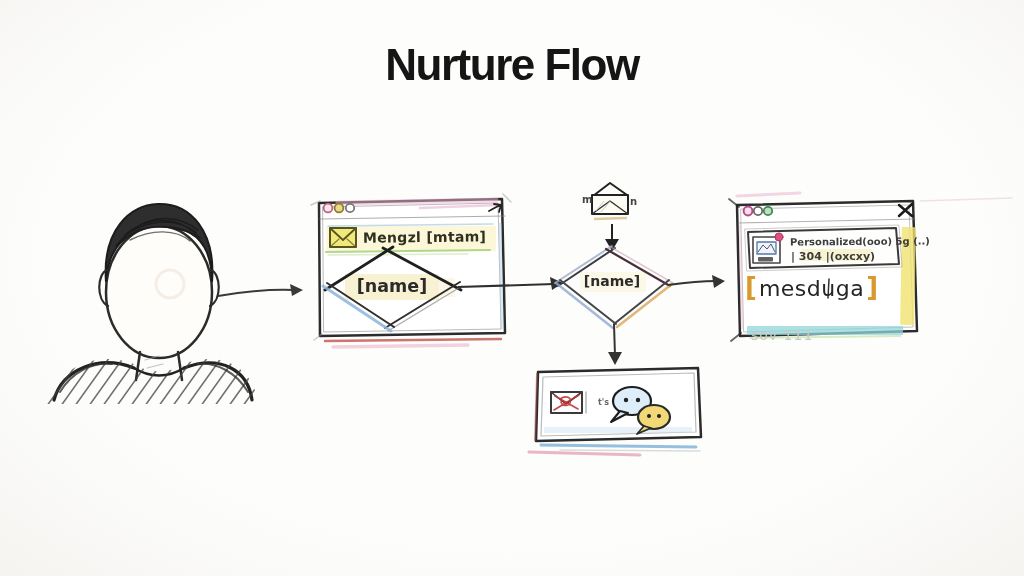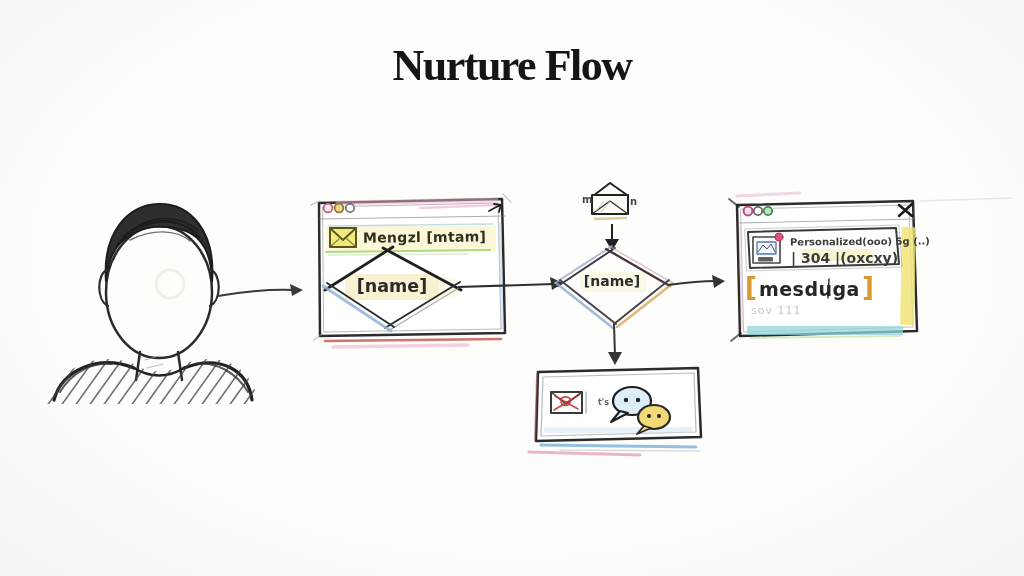--- a/index.html
+++ b/index.html
@@ -5,34 +5,34 @@
   html,body{margin:0;padding:0;}
   .canvas{
     position:relative;width:1024px;height:576px;overflow:hidden;
     background:radial-gradient(ellipse at 50% 45%, #fdfdfc 65%, #f5f4f1 100%);
     font-family:"DejaVu Sans", sans-serif;
   }
   .sketch{position:absolute;left:0;top:0;z-index:1;}
   .abs{position:absolute;z-index:2;white-space:nowrap;}
   .title{
     left:0;top:40px;width:1024px;text-align:center;
-    font-family:Liberation Serif, serif;
+    font-family:Liberation Sans, sans-serif;
     font-size:44px;font-weight:700;letter-spacing:-1.5px;color:#151515;
   }
   .w1-header{left:363px;top:229px;font-size:14px;font-weight:700;color:#30301e;transform:rotate(-0.6deg);letter-spacing:0.3px;}
   .d1-label{left:342px;top:276px;width:100px;text-align:center;font-size:17.5px;font-weight:700;color:#2b2b2b;}
   .m-letter{left:582px;top:194px;font-size:10px;font-weight:700;color:#444;}
   .n-letter{left:630px;top:196px;font-size:10px;font-weight:700;color:#444;}
   .d2-label{left:574px;top:273px;width:76px;text-align:center;font-size:14px;font-weight:700;color:#2b2b2b;}
   .card-title{left:790px;top:236px;font-size:10px;font-weight:700;color:#3c3c3c;transform:rotate(-0.4deg);}
-  .card-subtitle{left:791px;top:250px;font-size:14px;font-weight:700;color:#3c3c3c;}
+  .card-subtitle{left:791px;top:250px;font-size:11px;font-weight:700;color:#3c3c3c;}
   .hl-field{left:745px;top:274px;display:flex;align-items:baseline;z-index:2;position:absolute;}
   .hl-bracket{font-size:26px;font-weight:700;color:#d89a30;line-height:1;}
-  .hl-text{font-size:19px;font-weight:700;color:#262626;letter-spacing:0.5px;padding:0 2px;}
-  .w2-footnote{left:751px;top:304px;font-size:11px;color:#c9c9c2;letter-spacing:1px;}
+  .hl-text{font-size:22px;font-weight:400;color:#262626;letter-spacing:0.5px;padding:0 2px;}
+  .w2-footnote{left:751px;top:327px;font-size:14px;color:#c9c9c2;letter-spacing:1px;}
   .ch-note{left:598px;top:398px;font-size:8px;font-weight:700;color:#666;text-align:center;}
 </style>
 </head>
 <body>
 
 <div class="canvas">
 
   <svg class="sketch" width="1024" height="576" viewBox="0 0 1024 576">
 
     <g fill="none" stroke-linecap="round">

